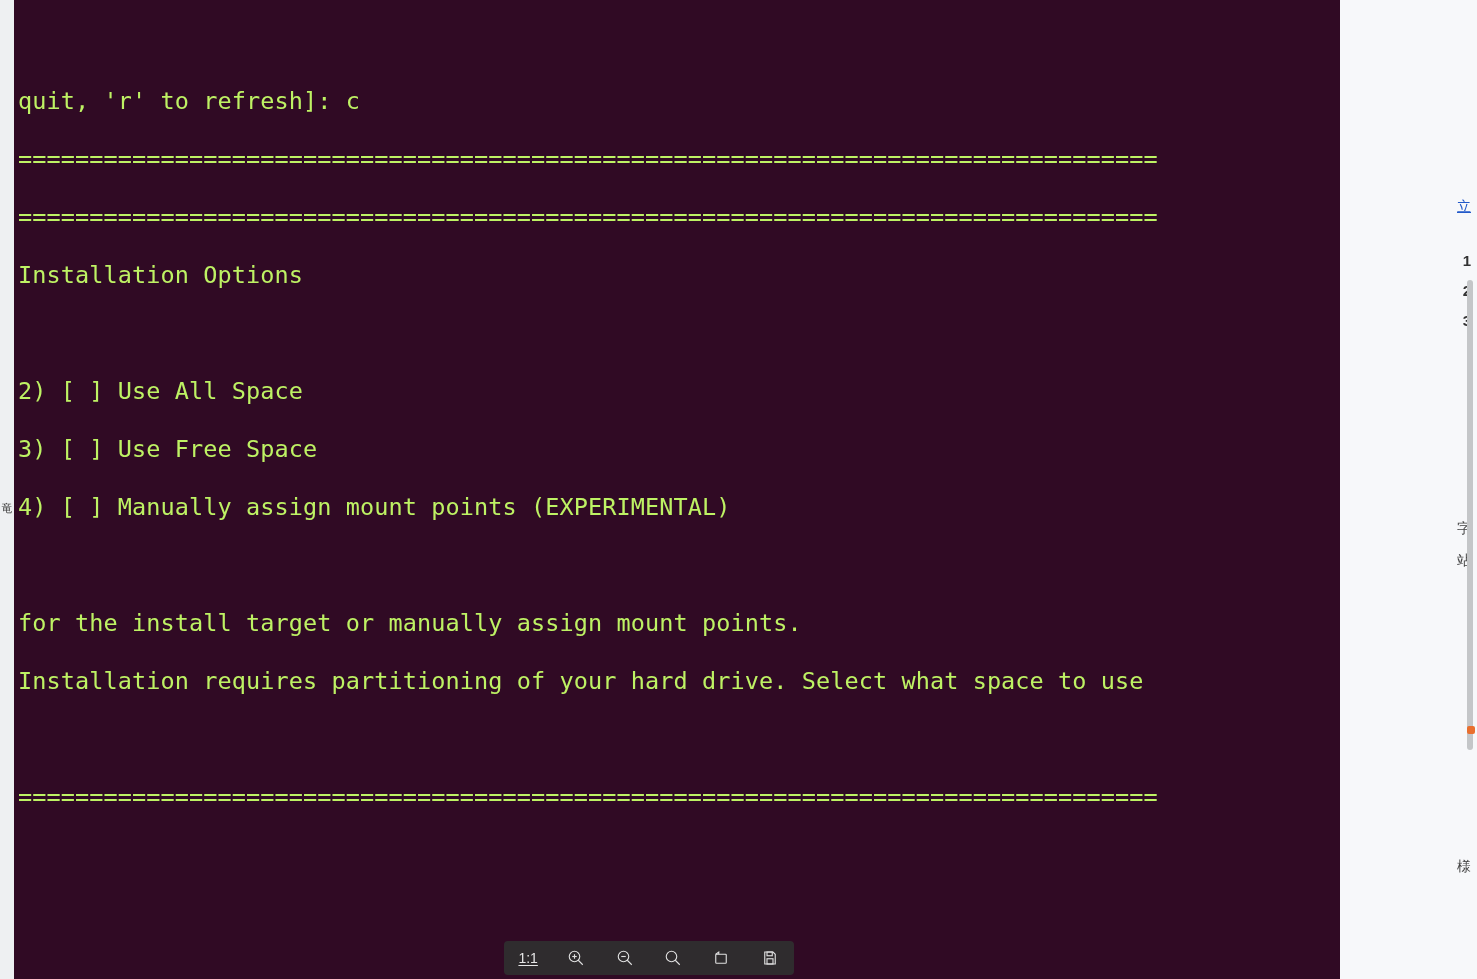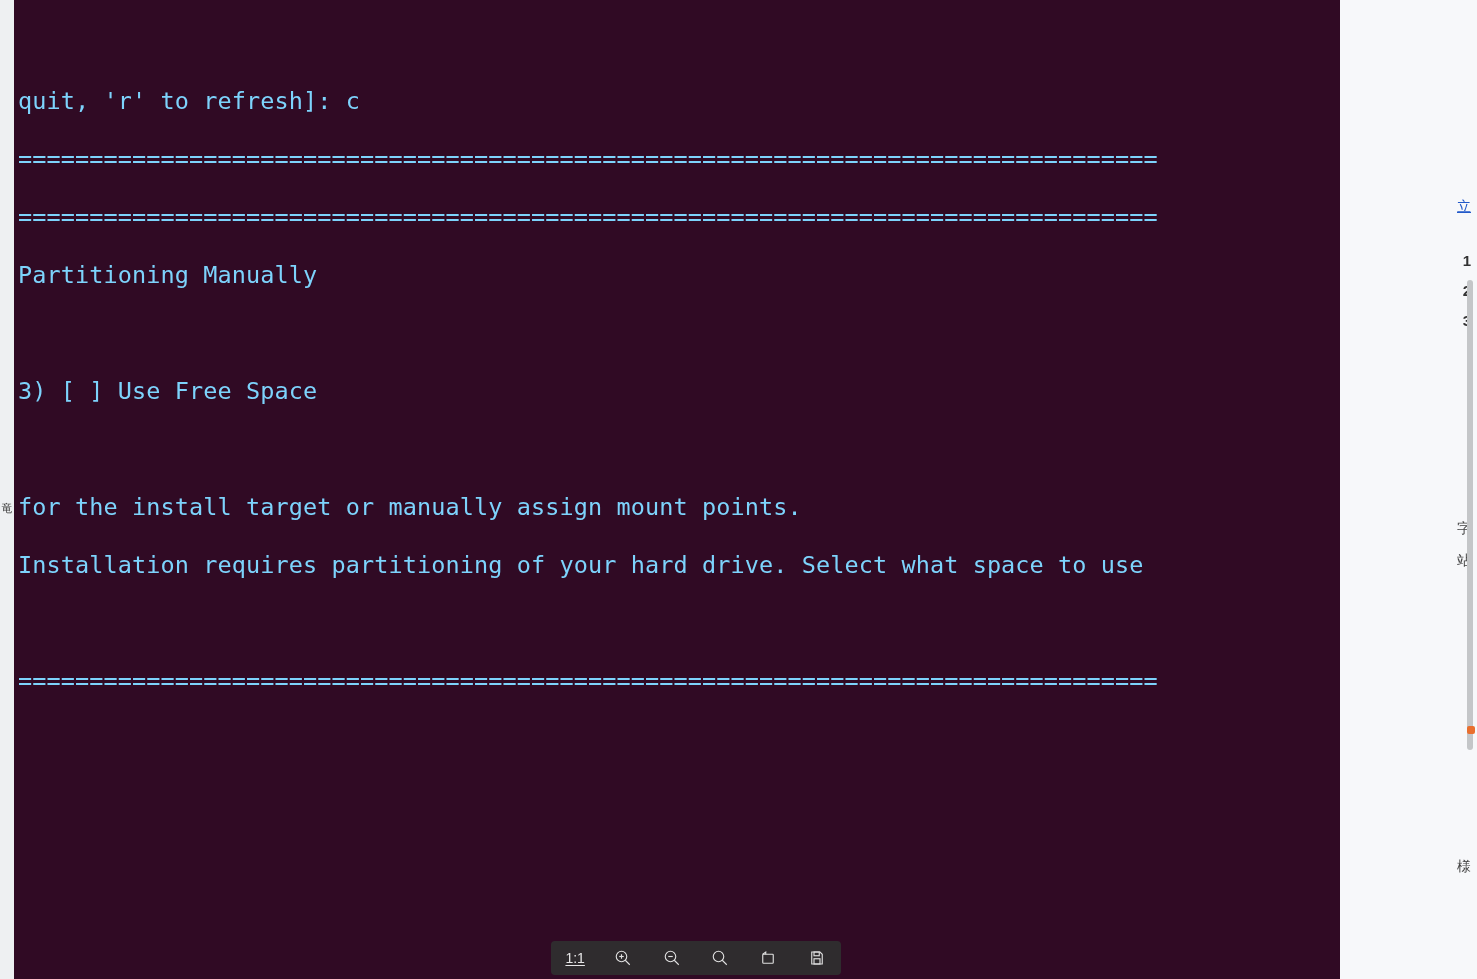--- a/index.html
+++ b/index.html
@@ -1,51 +1,53 @@
 <!DOCTYPE html>
 <html><head>
 <meta charset="utf-8">
 <style>
 html,body{margin:0;padding:0;height:100%;background:#dde3ea;font-family:sans-serif;overflow:hidden}
 .page{position:relative;width:1477px;height:979px;background:#dde3ea}
 .left-strip{position:absolute;left:0;top:0;width:14px;height:979px;background:#eef0f2;color:#3a3a3a;font-size:11px;line-height:14px;text-align:center;writing-mode:vertical-rl}
 .left-strip span{display:block;margin-top:6px}
-.term{position:absolute;left:14px;top:0;width:1326px;height:979px;background:#300a24;color:#7dd3fc;font-family:"DejaVu Sans Mono","Ubuntu Mono",Menlo,Consolas,monospace;font-size:23.5px;line-height:29px;white-space:pre;overflow:hidden;letter-spacing:0.1px}
+.term{position:absolute;left:14px;top:0;width:1326px;height:979px;background:#300a24;color:#bef264;font-family:"DejaVu Sans Mono","Ubuntu Mono",Menlo,Consolas,monospace;font-size:23.5px;line-height:29px;white-space:pre;overflow:hidden;letter-spacing:0.1px}
 .term .content{padding:0 4px 0 4px}
 .term .line{display:block}
 .right-gutter{position:absolute;left:1340px;top:0;width:137px;height:979px;background:#f7f8fa}
 .right-gutter .scroll-thumb{position:absolute;right:4px;top:280px;width:6px;height:470px;background:#c4c6c8;border-radius:3px}
 .right-gutter .orange{position:absolute;right:2px;top:726px;width:8px;height:8px;background:#e96f2e;border-radius:2px}
 .right-gutter .col-numbers{position:absolute;right:6px;top:246px;font-size:15px;color:#333;font-weight:700;line-height:30px;text-align:right}
 .right-gutter .col-numbers span{display:block}
 .right-gutter .cjk{position:absolute;right:6px;font-size:14px;color:#444}
 .right-gutter .cjk.link{color:#2259c9;text-decoration:underline}
-.toolbar{position:absolute;left:551px;bottom:4px;width:290px;height:34px;background:rgba(48,48,48,0.92);border-radius:4px;display:flex;align-items:center;justify-content:space-around;color:#e6e6e6;font-size:13px}
+.toolbar{position:absolute;left:504px;bottom:4px;width:290px;height:34px;background:rgba(48,48,48,0.92);border-radius:4px;display:flex;align-items:center;justify-content:space-around;color:#e6e6e6;font-size:13px}
 .toolbar .tb-item{display:flex;align-items:center;justify-content:center;width:30px;height:30px;cursor:pointer}
 .toolbar .tb-ratio{font-family:sans-serif;font-size:14px;text-decoration:underline;text-underline-offset:2px}
 .toolbar svg{stroke:#e0e0e0;stroke-width:1.5;fill:none}
 </style>
 </head>
 <body>
 
 <div class="page">
 
   <div class="left-strip">
     <span>竜</span>
 
   </div>
 
   <div class="term">
     <div class="content">
 <span class="line"><span>quit, 'r' to refresh]: </span><span>c</span></span>
 <span class="line">================================================================================</span>
 <span class="line">================================================================================</span>
-<span class="line">Partitioning Manually</span>
+<span class="line">Installation Options</span>
 <span class="line"> </span>
+<span class="line"><span>2</span>) [<span> </span>] <span>Use All Space</span></span>
 <span class="line"><span>3</span>) [<span> </span>] <span>Use Free Space</span></span>
+<span class="line"><span>4</span>) [<span> </span>] <span>Manually assign mount points (EXPERIMENTAL)</span></span>
 <span class="line"> </span>
 <span class="line">for the install target or manually assign mount points.</span>
 <span class="line">Installation requires partitioning of your hard drive. Select what space to use</span>
 <span class="line"> </span>
 <span class="line">================================================================================</span>
 
 
 
 
 

